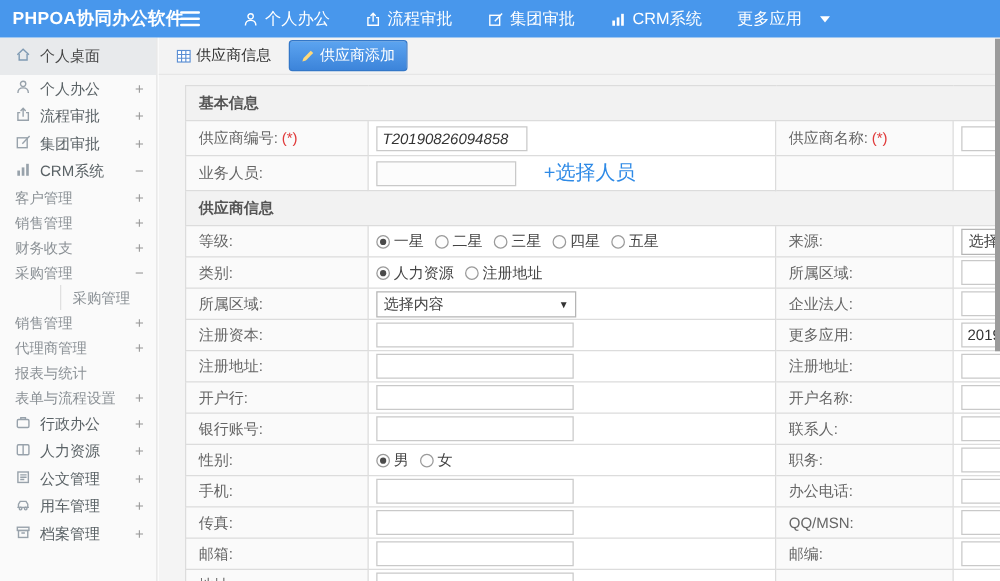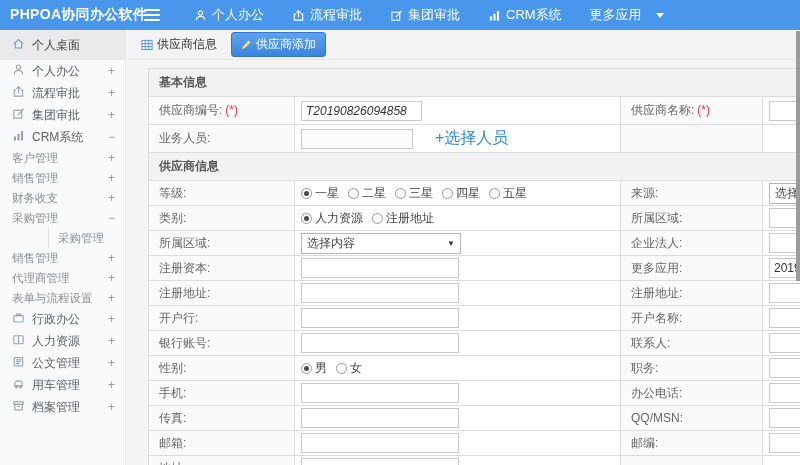--- a/index.html
+++ b/index.html
@@ -188,20 +188,23 @@
   </div>
   <div class="sitem sub1">
     <span class="lab">销售管理</span>
     <span class="exp">+</span>
   </div>
   <div class="sitem sub1">
     <span class="lab">代理商管理</span>
     <span class="exp">+</span>
   </div>
   <div class="sitem sub1">
+    <span class="lab">报表与统计</span>
+  </div>
+  <div class="sitem sub1">
     <span class="lab">表单与流程设置</span>
     <span class="exp">+</span>
   </div>
   <div class="sitem">
     <span><svg width="13" height="13" viewBox="0 0 14 14" fill="none" stroke="currentColor" stroke-width="1.2">
           <rect x="2" y="5" width="10" height="6.8" rx="1"></rect>
           <path d="M5 5 V3.4 H9 V5"></path>
         </svg></span>
     <span class="lab">行政办公</span>
     <span class="exp">+</span>

